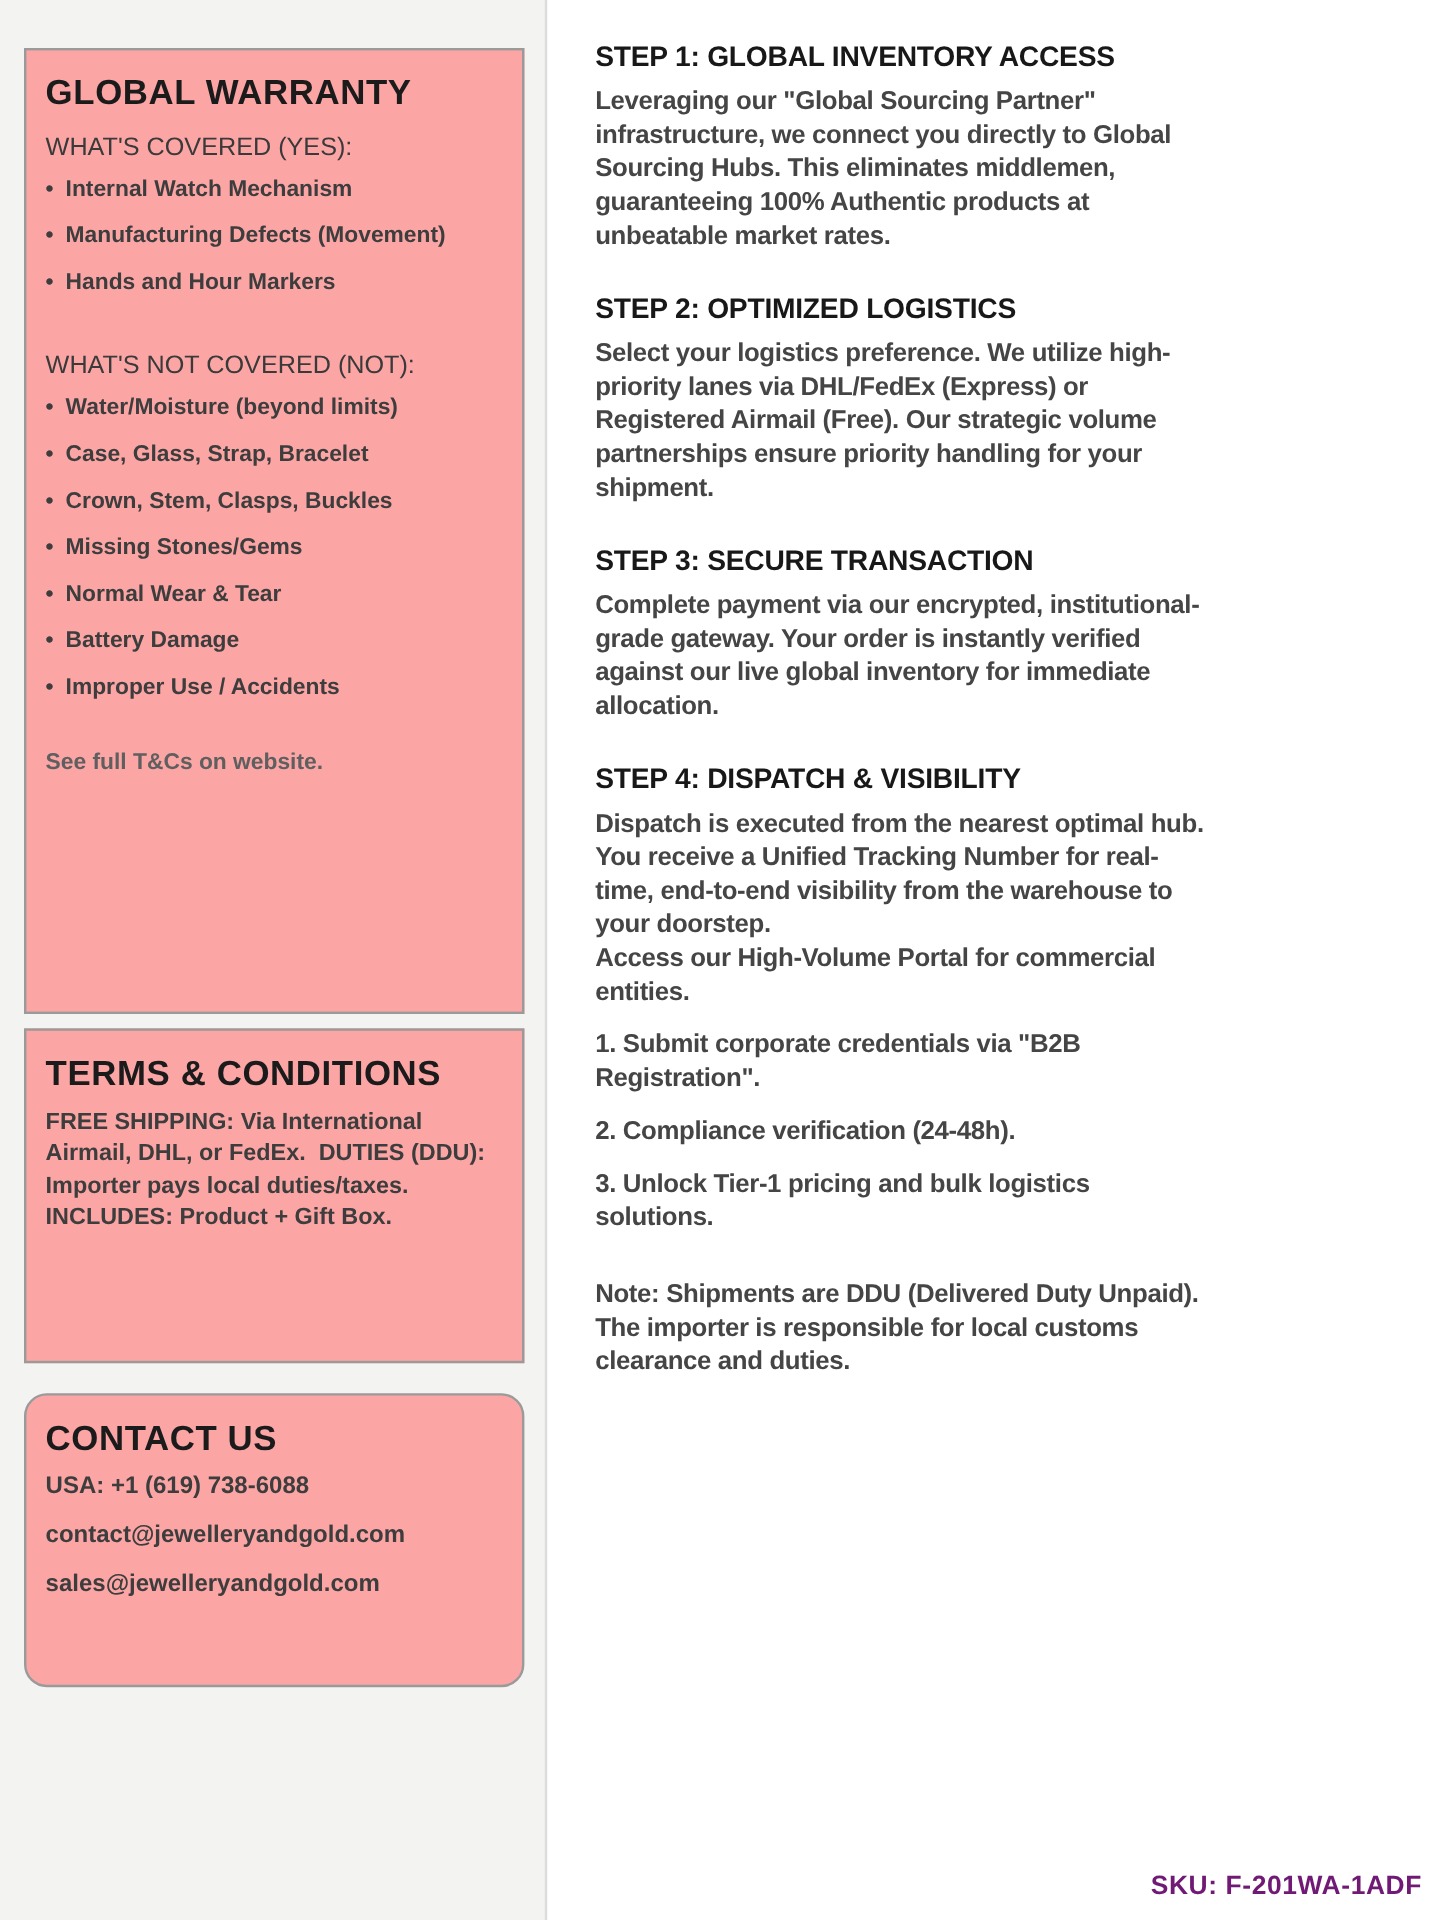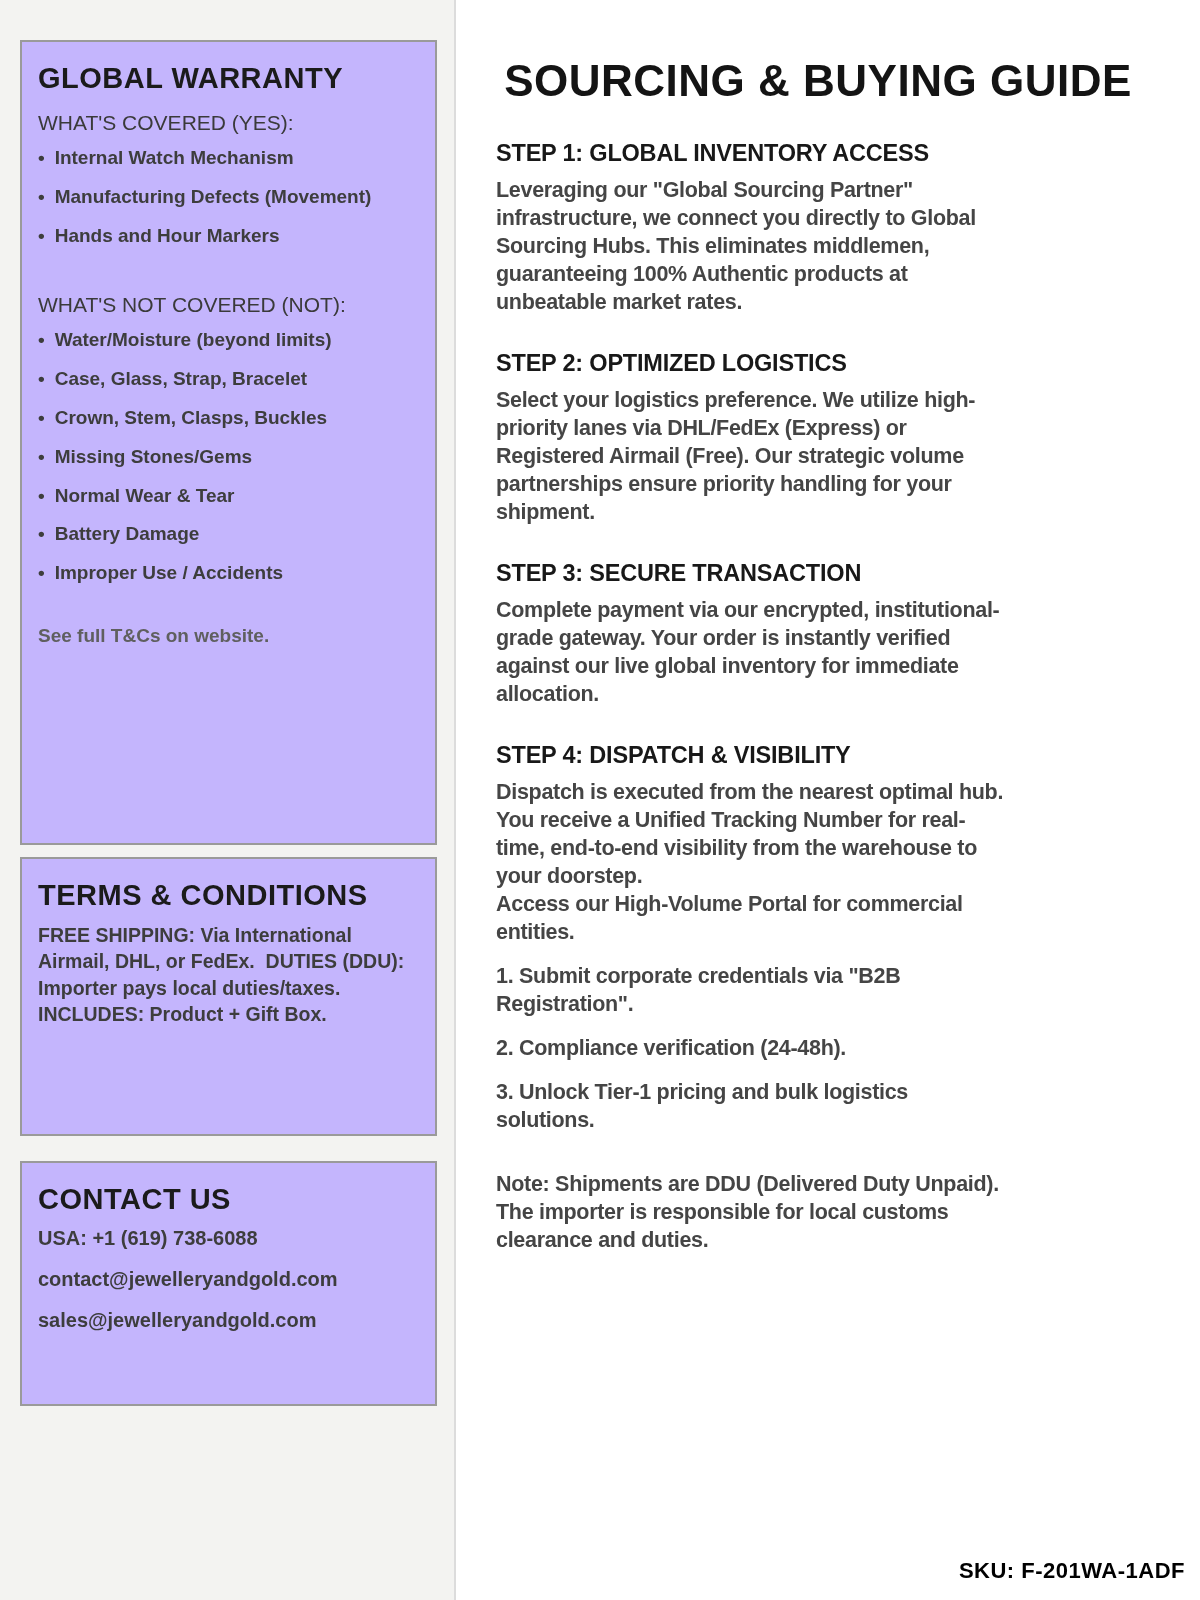--- a/index.html
+++ b/index.html
@@ -19,27 +19,27 @@
     width:454px; height:1600px;
     background:#f3f3f1;
     border-right:2px solid #dcdcdc;
     box-sizing:content-box;
   }
   .panel {
     box-sizing:border-box;
     margin:0 17px 0 20px;
     width:417px;
     border:2px solid #9a9a9a;
-    background:#c4b5fd;
+    background:#fca5a5;
     padding:16px 18px 16px 16px;
     overflow:hidden;
   }
   .panel-warranty { margin-top:40px; height:805px; }
   .panel-terms    { margin-top:12px; height:279px; }
-  .panel-contact  { margin-top:25px; height:245px; }
+  .panel-contact  { margin-top:25px; height:245px;border-radius:19px; }
 
   .panel h2 {
     margin:4px 0 10px 0;
     font-size:29px; font-weight:bold;
     letter-spacing:0.5px;
     color:#1b1b1b;
   }
   .subhead {
     margin:16px 0 4px 0;
     font-size:21px; font-weight:normal;
@@ -106,21 +106,21 @@
     font-size:23.5px; font-weight:bold;
     letter-spacing:-0.2px;
     color:#181818;
   }
   .b2b-text { margin-bottom:16px; }
   .b2b-note { margin-top:36px; }
   .sku {
     position:absolute; right:15px; bottom:16px;
     font-size:22px; font-weight:bold;
     letter-spacing:0.5px;
-    color:#000000;
+    color:#701a75;
   }
 </style>
 </head>
 <body>
 
 <div class="page">
 
   <aside class="sidebar">
 
     <section class="panel panel-warranty">
@@ -152,21 +152,20 @@
     <section class="panel panel-contact">
       <h2>CONTACT US</h2>
       <p class="contact-line">USA: +1 (619) 738-6088</p>
       <p class="contact-line">contact@jewelleryandgold.com</p>
       <p class="contact-line">sales@jewelleryandgold.com</p>
     </section>
 
   </aside>
 
   <main class="main">
-    <h1 class="main-title">SOURCING &amp; BUYING GUIDE</h1>
 
     <section class="step">
       <h3>STEP 1: GLOBAL INVENTORY ACCESS</h3>
       <p class="body">Leveraging our "Global Sourcing Partner" infrastructure, we connect you directly to Global Sourcing Hubs. This eliminates middlemen, guaranteeing 100% Authentic products at unbeatable market rates.</p>
     </section>
 
     <section class="step">
       <h3>STEP 2: OPTIMIZED LOGISTICS</h3>
       <p class="body">Select your logistics preference. We utilize high-priority lanes via DHL/FedEx (Express) or Registered Airmail (Free). Our strategic volume partnerships ensure priority handling for your shipment.</p>
     </section>

